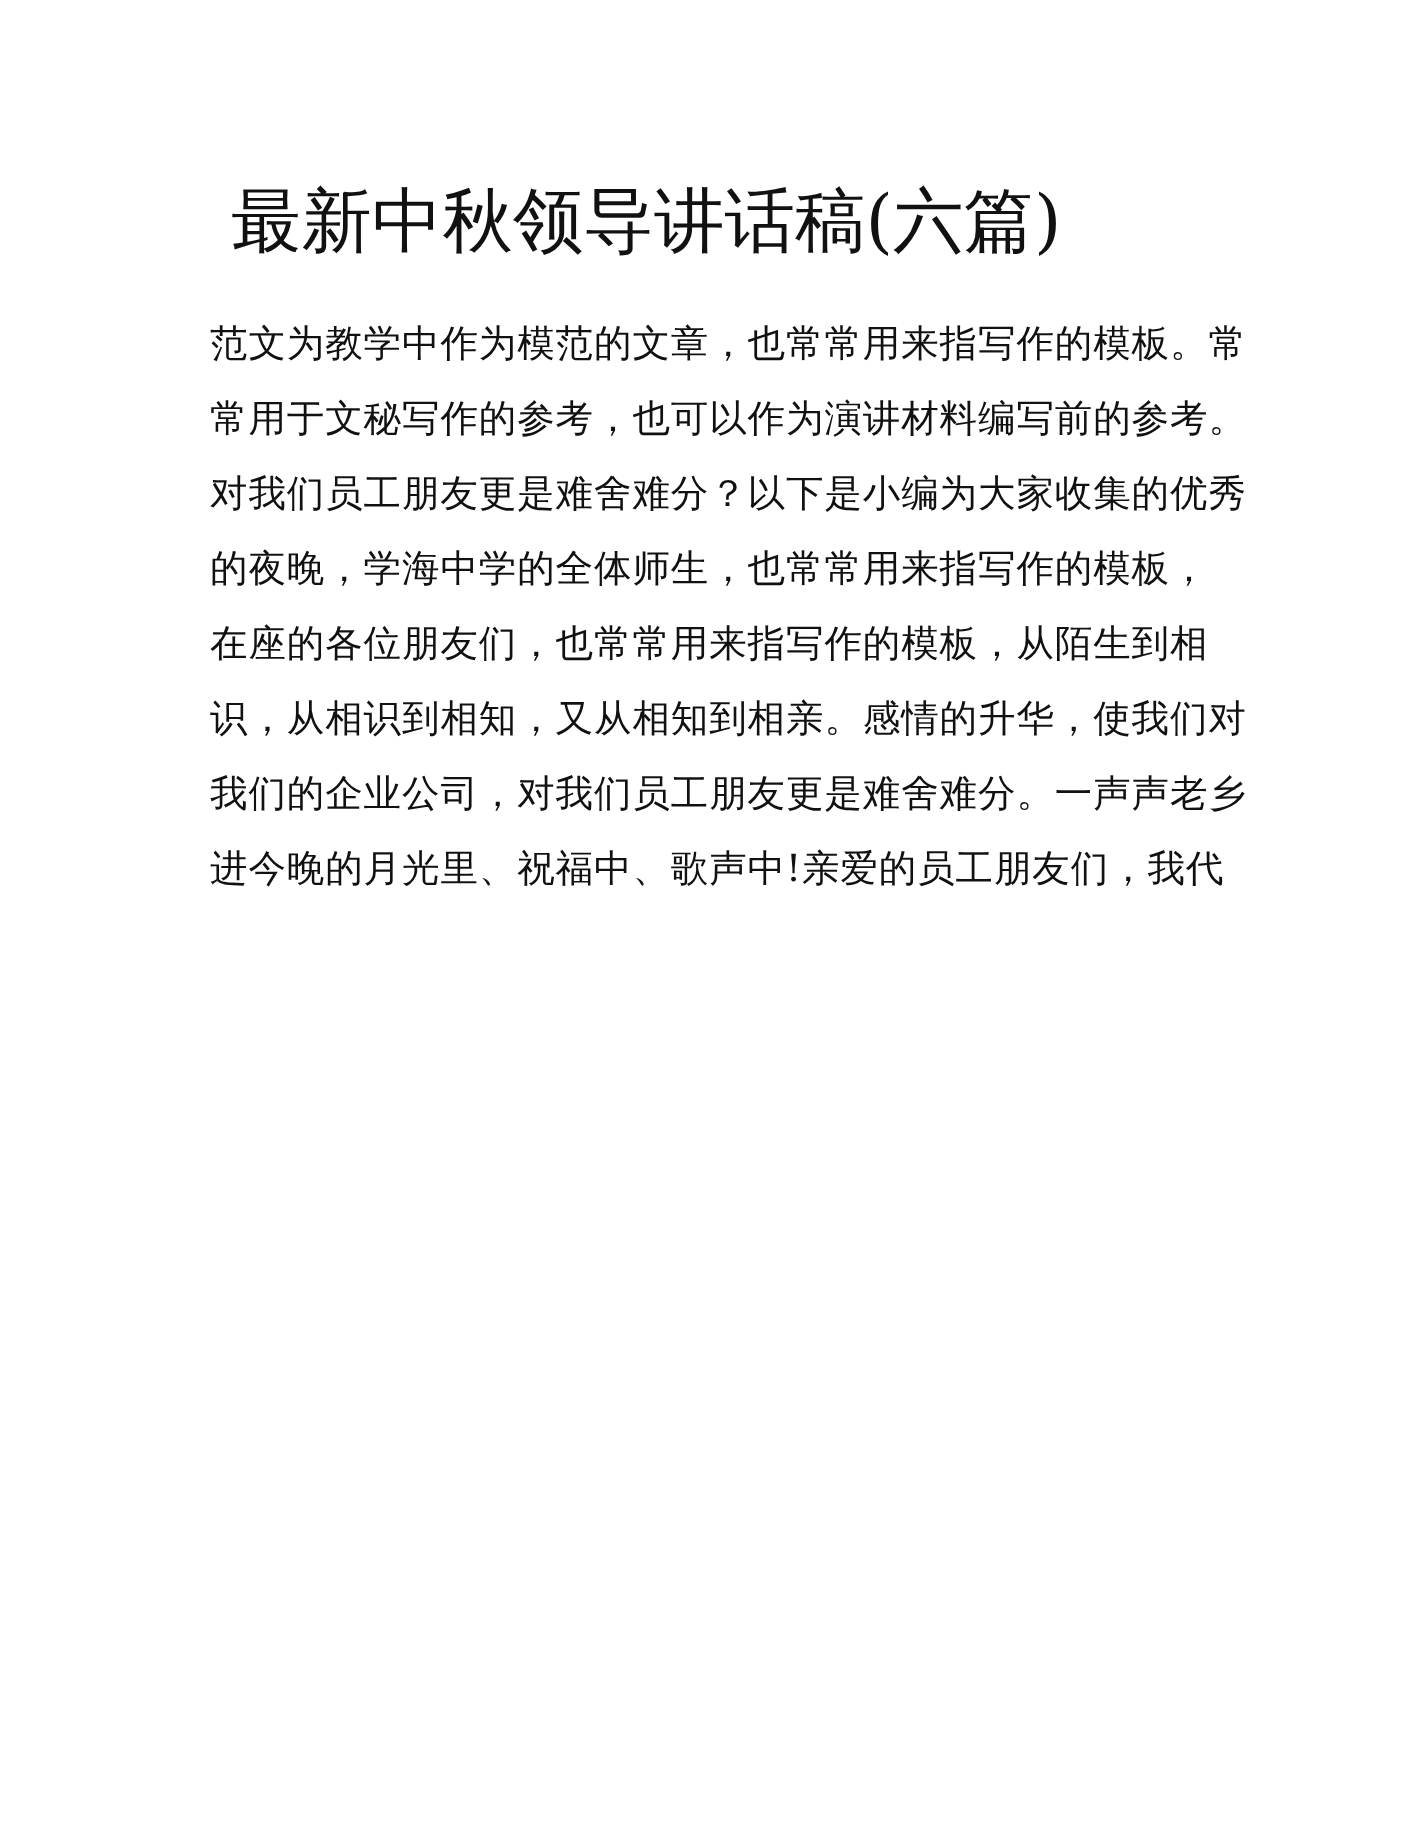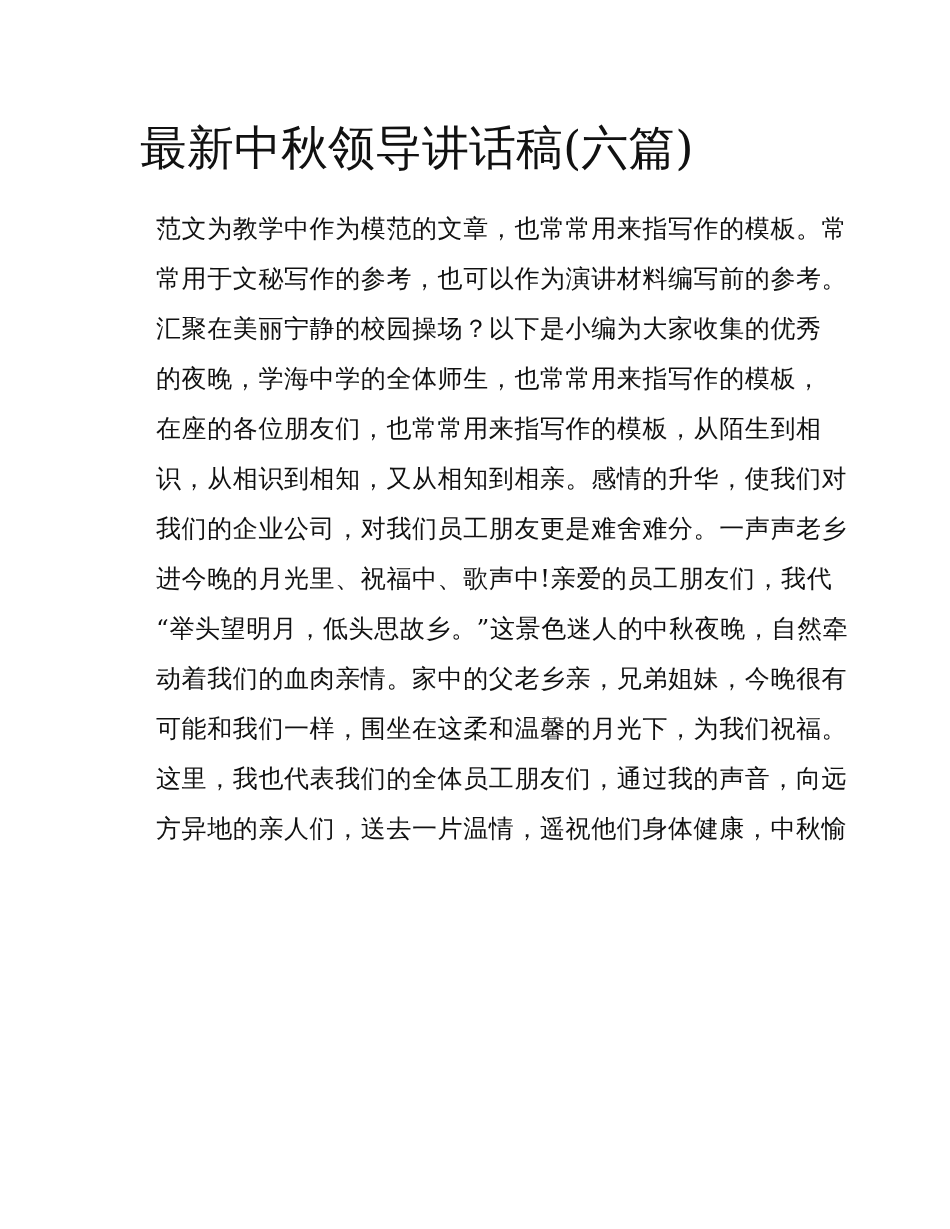--- a/index.html
+++ b/index.html
@@ -16,33 +16,33 @@
       color: #111111;
     }
     .page {
       position: absolute;
       left: 140px;
       top: 0;
       width: 690px;
     }
     .title {
       position: absolute;
-      left: 0;
+      left: 14px;
       top: 118px;
       font-size: 47px;
       line-height: 60px;
       white-space: nowrap;
       letter-spacing: 0px;
       font-weight: normal;
       margin: 0;
       text-align: right;
     }
     .body-text {
       position: absolute;
-      left: 16px;
+      left: 0;
       top: 204px;
       width: 690px;
     }
     .line {
       display: block;
       height: 50px;
       line-height: 50px;
       font-size: 25px;
       white-space: nowrap;
       letter-spacing: 0.6px;
@@ -51,32 +51,25 @@
 </head>
 <body>
 
 <div class="page">
   <h1 class="title">最新中秋领导讲话稿(六篇)</h1>
 
   <div class="body-text">
     <div>
       <span class="line">范文为教学中作为模范的文章，也常常用来指写作的模板。常</span>
       <span class="line">常用于文秘写作的参考，也可以作为演讲材料编写前的参考。</span>
-      <span class="line">汇聚在美丽宁静的校园操场？以下是小编为大家收集的优秀</span>
+      <span class="line">对我们员工朋友更是难舍难分？以下是小编为大家收集的优秀</span>
     </div>
     <div>
       <span class="line">的夜晚，学海中学的全体师生，也常常用来指写作的模板，</span>
     </div>
     <div>
       <span class="line">在座的各位朋友们，也常常用来指写作的模板，从陌生到相</span>
       <span class="line">识，从相识到相知，又从相知到相亲。感情的升华，使我们对</span>
       <span class="line">我们的企业公司，对我们员工朋友更是难舍难分。一声声老乡</span>
       <span class="line">进今晚的月光里、祝福中、歌声中!亲爱的员工朋友们，我代</span>
     </div>
-    <div>
-      <span class="line">“举头望明月，低头思故乡。”这景色迷人的中秋夜晚，自然牵</span>
-      <span class="line">动着我们的血肉亲情。家中的父老乡亲，兄弟姐妹，今晚很有</span>
-      <span class="line">可能和我们一样，围坐在这柔和温馨的月光下，为我们祝福。</span>
-      <span class="line">这里，我也代表我们的全体员工朋友们，通过我的声音，向远</span>
-      <span class="line">方异地的亲人们，送去一片温情，遥祝他们身体健康，中秋愉</span>
-    </div>
   </div>
 </div>
 
 </body></html>

